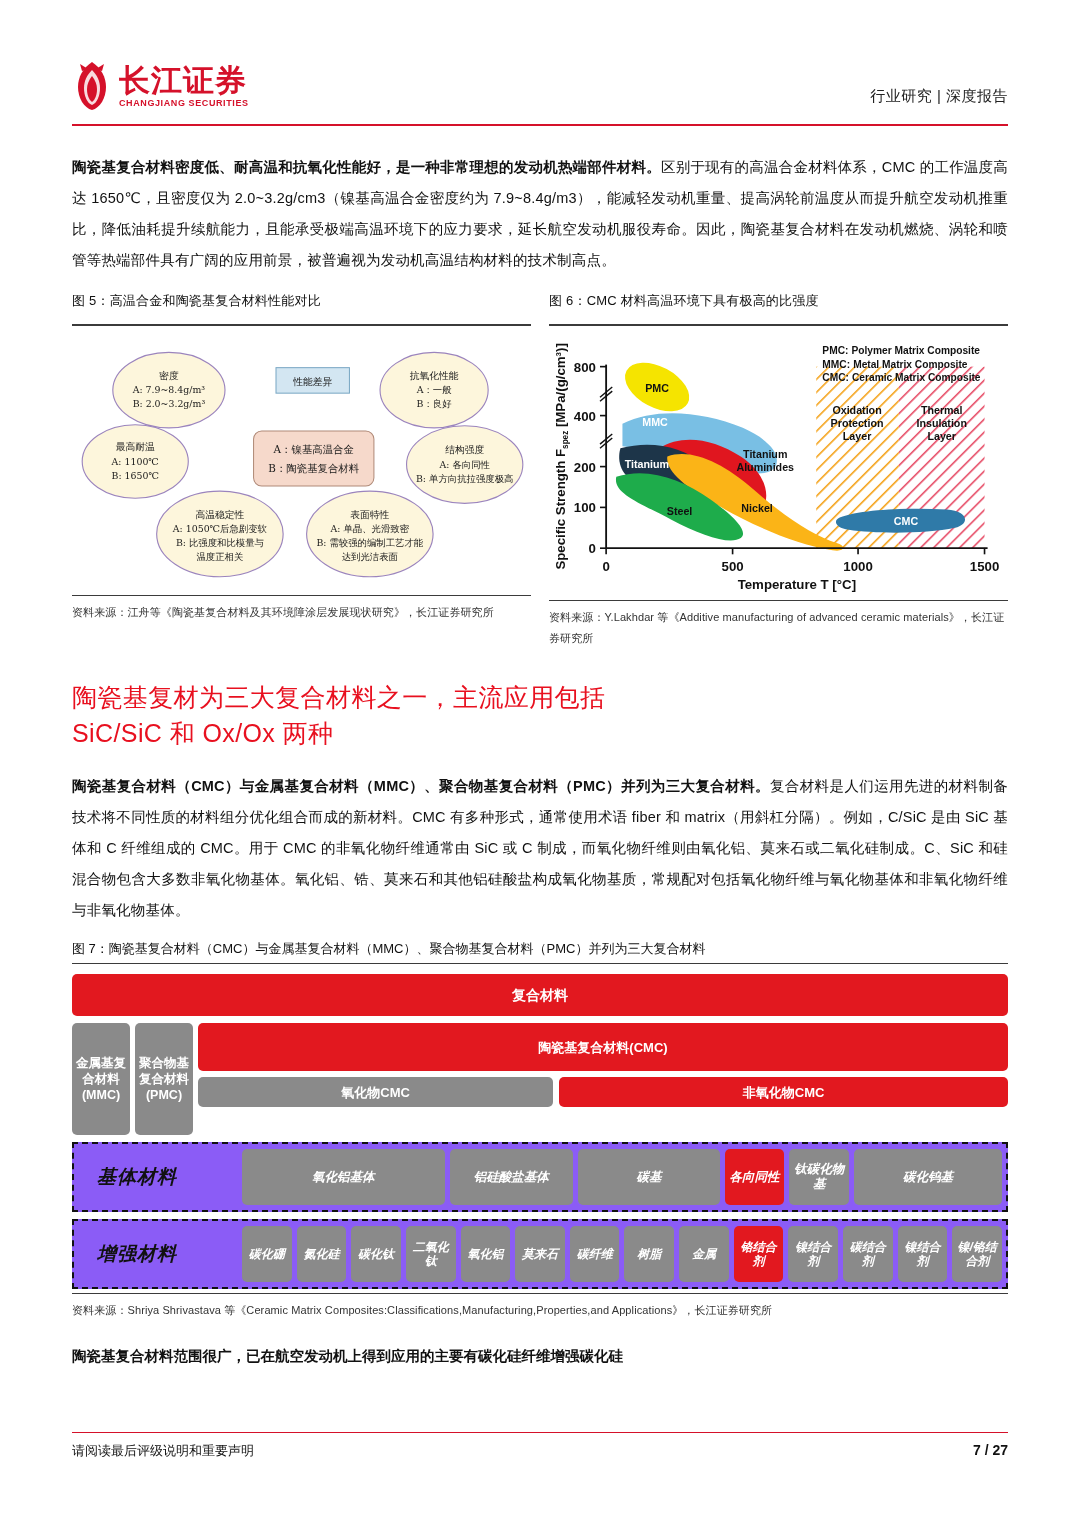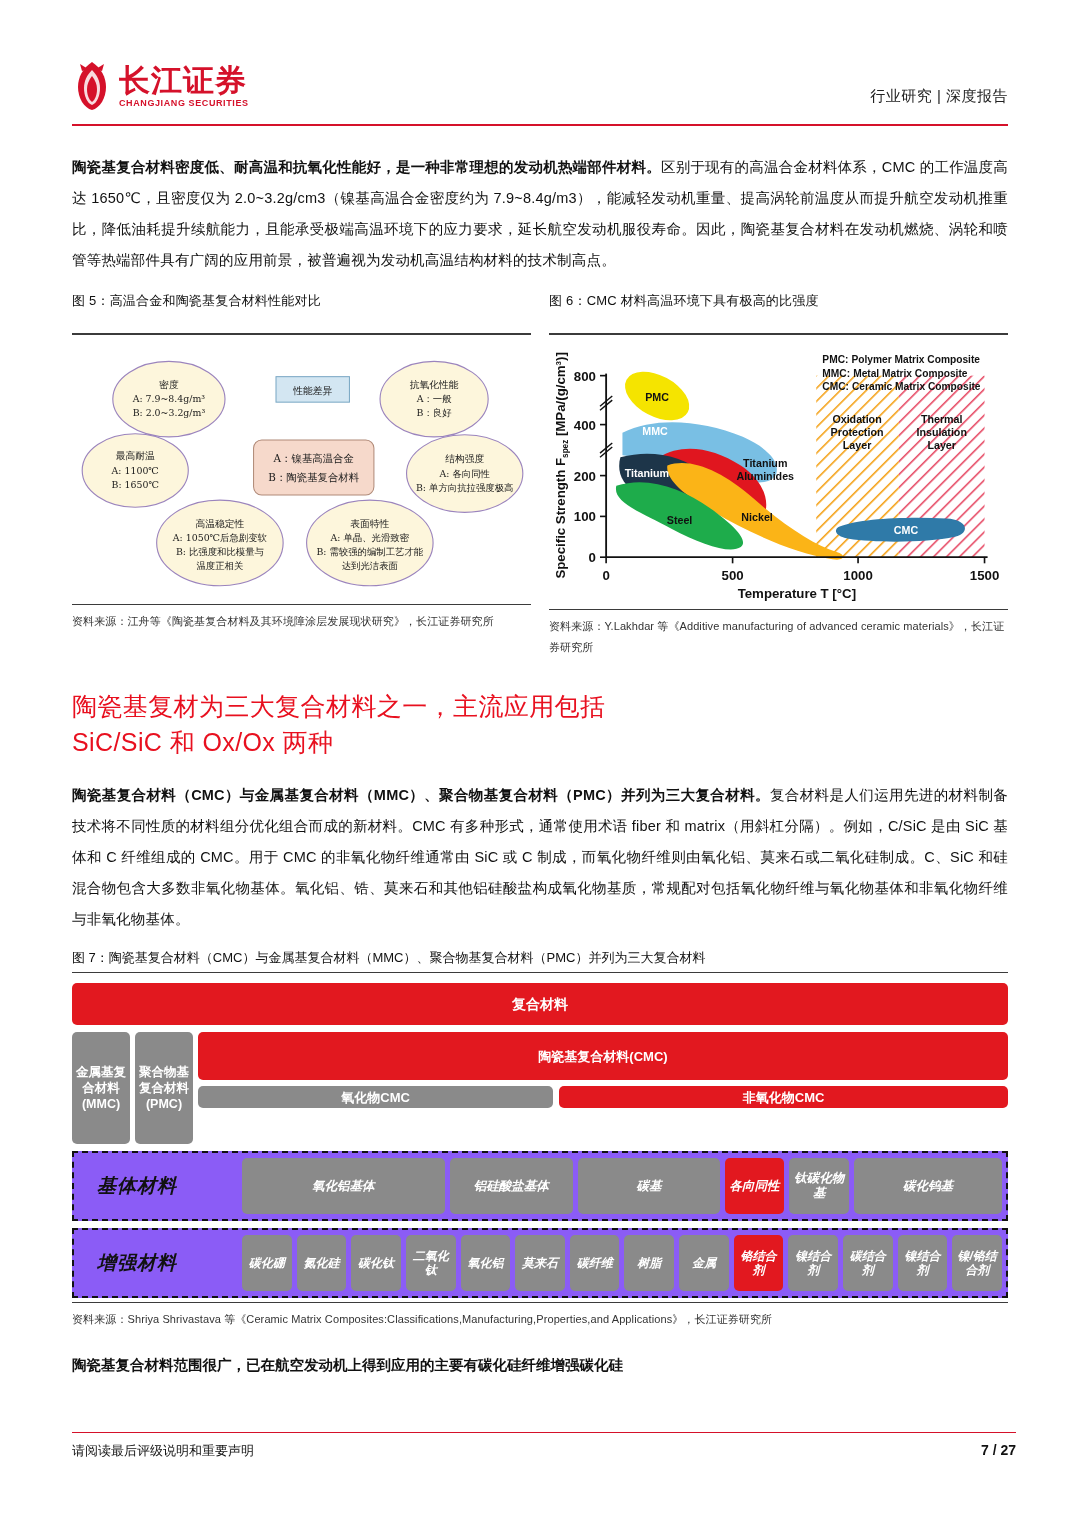--- a/index.html
+++ b/index.html
@@ -89,21 +89,21 @@
   
   .fig-row {
     display: flex;
     gap: 18px;
     margin-top: 16px;
   }
   .fig-col { flex: 1 1 0; min-width: 0; }
   .fig-title {
     font-size: 13px;
     color: #111;
-    padding-bottom: 23px;
+    padding-bottom: 14px;
     letter-spacing: 0.2px;
     white-space: nowrap;
     overflow: hidden;
   }
   .fig-title-rule {
     height: 1.6px;
     background: #3b3b3b;
   }
   .fig-body {
     border-bottom: 1.6px solid #3b3b3b;
@@ -163,21 +163,21 @@
   .row-top { display: flex; }
   .row-top .blk { width: 100%; height: 42px; font-size: 14px; }
 
   .row-2 { display: flex; gap: 5px; margin-top: 7px; }
   .col-mmc, .col-pmc { width: 58px; }
   .col-mmc .blk, .col-pmc .blk {
     height: 112px; flex-direction: column; font-size: 12.5px; line-height: 16px;
   }
   .cmc-stack { flex: 1; display: flex; flex-direction: column; gap: 6px; }
   .cmc-stack .cmc-top { height: 48px; }
-  .cmc-row2 { display: flex; gap: 6px; height: 22px; }
+  .cmc-row2 { display: flex; gap: 6px; height: 30px; }
 
   .dash-band {
     border: 2.5px dashed #111;
     display: flex;
     align-items: stretch;
     margin-top: 7px;
     padding: 5px 4px;
     box-sizing: border-box;
     background: #8b5cf6;
     font-style: italic;
@@ -194,21 +194,21 @@
     letter-spacing: 1px;
   }
   .band-cells { flex: 1; display: flex; gap: 5px; margin-left: 46px; }
   .band-cells .blk { height: 56px; font-size: 12.5px; }
   .band-cells-small .blk { font-size: 12px; line-height: 14px; }
 
   
   .footer {
     position: absolute;
     left: 72px;
-    right: 64px;
+    right: 72px;
     bottom: 56px;
   }
   .footer-rule { height: 1.4px; background: #d5112a; }
   .footer-row {
     display: flex;
     justify-content: space-between;
     align-items: baseline;
     padding-top: 9px;
     font-size: 13px;
     color: #111;

